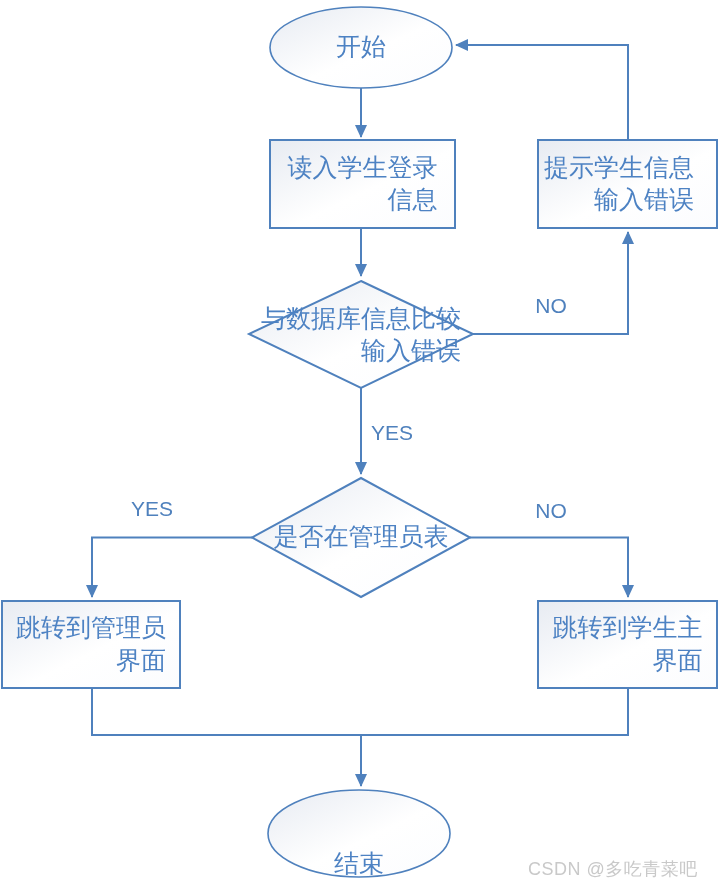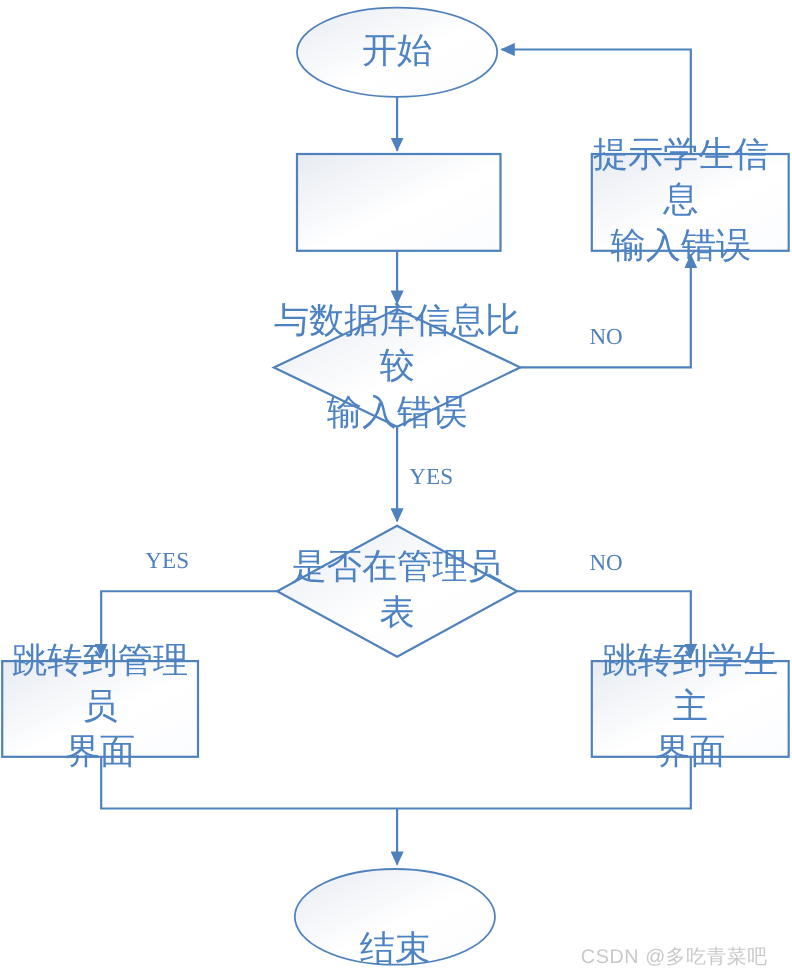--- a/index.html
+++ b/index.html
@@ -15,35 +15,34 @@
 
   .node-shape { fill: url(#shapeFill); stroke: var(--stroke, #4f81bd); stroke-width: 2; }
   .node-shape.thin { stroke-width: 1.6; }
   .edge { fill: none; stroke: var(--stroke, #4f81bd); stroke-width: 2; }
 
   .node-label {
     position: absolute;
     display: flex;
     align-items: center;
     justify-content: center;
-    text-align: center;
+    text-align: right;
     white-space: pre-line;
     color: var(--node-text, #4d82c3);
-    font-size: 32px;
+    font-size: 25px;
     line-height: 1.3;
     pointer-events: none;
-    font-family: Liberation Mono, monospace;
   }
   .edge-label {
     position: absolute;
     display: flex;
     align-items: center;
     justify-content: center;
     color: var(--label-text, #4f81bd);
-    font-family: Liberation Serif, serif;
+    font-family: Liberation Sans, sans-serif;
     font-size: 21px;
     pointer-events: none;
   }
   .watermark {
     position: absolute;
     left: 528px;
     top: 845px;
     width: 190px;
     color: var(--watermark, #c9c9c9);
     font-family: "Liberation Sans", sans-serif;
@@ -85,20 +84,22 @@
     <rect class="node-shape" x="270" y="140" width="185" height="88"></rect>
     <rect class="node-shape" x="538" y="140" width="179" height="88"></rect>
     <polygon class="node-shape" points="361,281 473,334 361,388 249,334"></polygon>
     <polygon class="node-shape" points="361,478 470,537.5 361,597 252,537.5"></polygon>
     <rect class="node-shape" x="2" y="601" width="178" height="87"></rect>
     <rect class="node-shape" x="538" y="601" width="179" height="87"></rect>
     <ellipse class="node-shape thin" cx="359" cy="833.5" rx="91" ry="43.5"></ellipse>
   </svg>
 
   <div class="node-label" style="left:270px; top:7px; width:182px; height:81px;">开始</div>
+  <div class="node-label" style="left:270px; top:140px; width:185px; height:88px;">读入学生登录
+信息</div>
   <div class="node-label" style="left:538px; top:140px; width:162px; height:88px;">提示学生信息
 输入错误</div>
   <div class="node-label" style="left:249px; top:282px; width:224px; height:106px;">与数据库信息比较
 输入错误</div>
   <div class="node-label" style="left:252px; top:478px; width:218px; height:119px;">是否在管理员表</div>
   <div class="node-label" style="left:2px; top:601px; width:178px; height:87px;">跳转到管理员
 界面</div>
   <div class="node-label" style="left:538px; top:601px; width:179px; height:87px;border-radius:20px;">跳转到学生主
 界面</div>
   <div class="node-label" style="left:268px; top:821px; width:182px; height:87px;">结束</div>

